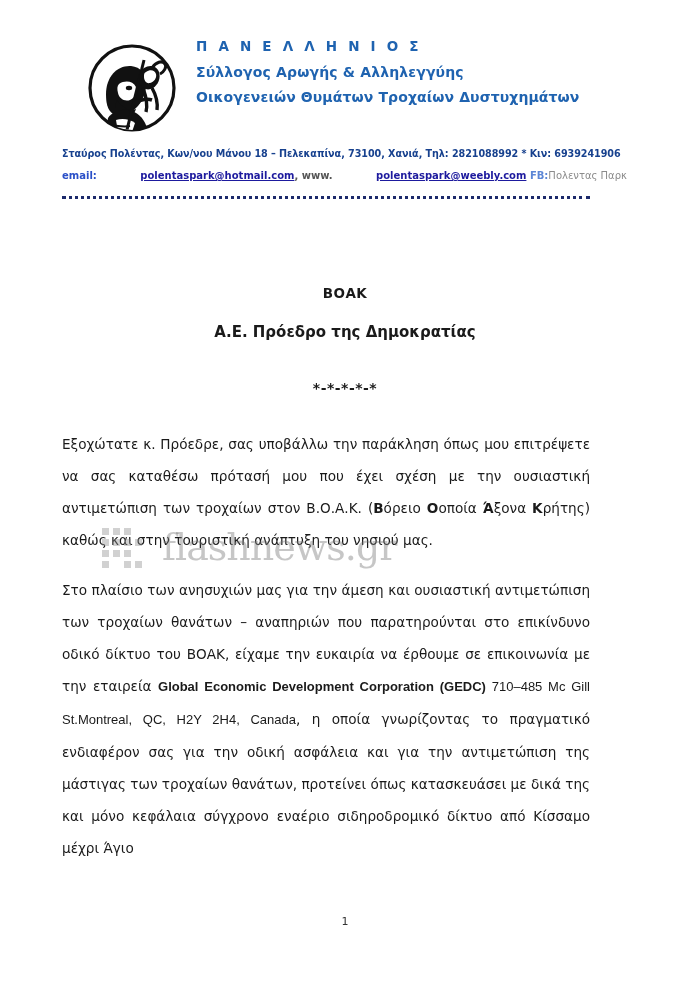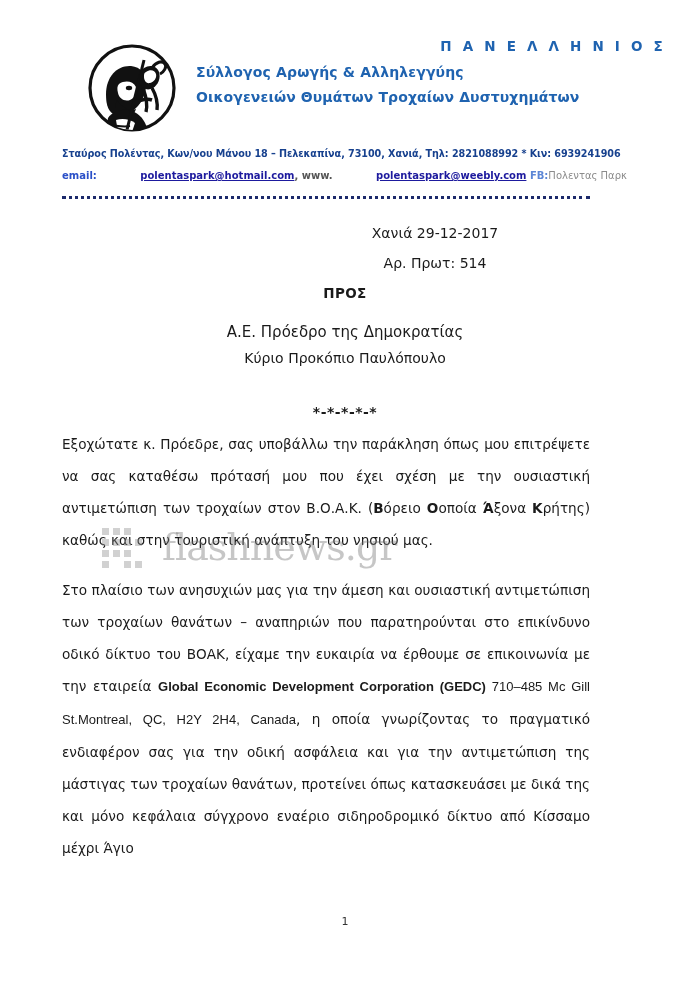--- a/index.html
+++ b/index.html
@@ -46,21 +46,20 @@
   .org-line {
     color: #1F63B0;
     font-family: "DejaVu Sans", sans-serif;
     font-weight: bold;
     line-height: 1.0;
   }
   .org-line-1 {
     font-size: 13.5px;
     letter-spacing: 3.2px;
     margin-bottom: 11px;
-    text-align: right;
   }
   .org-line-2 {
     font-size: 14px;
     letter-spacing: 0.15px;
     margin-bottom: 11px;
   }
   .org-line-3 {
     font-size: 14px;
     letter-spacing: 0.1px;
   }
@@ -141,21 +140,21 @@
   .pros {
     font-family: "DejaVu Sans", sans-serif;
     font-size: 13.5px;
     font-weight: bold;
     letter-spacing: 0.4px;
     line-height: 26px;
   }
   .addr-bold {
     font-family: "DejaVu Sans", sans-serif;
     font-size: 15px;
-    font-weight: normal;
+    font-weight: bold;
     line-height: 28px;
     margin-top: 12px;
   }
   .addr-sub {
     font-family: "DejaVu Sans", sans-serif;
     font-size: 14px;
     font-weight: normal;
     line-height: 24px;
   }
   .stars {
@@ -297,29 +296,24 @@
     <div class="contact-line-2">
       <span class="lbl">email:</span>
       <span class="mail">polentaspark@hotmail.com</span><span class="sep">, www.</span>
       <span class="mail">polentaspark@weebly.com</span>
       <span class="fb">FB:</span><span class="fbname">Πολεντας Παρκ</span>
     </div>
 
     <div class="rule-dotted"></div>
   </div>
 
-  <div class="date-block">
-    <div class="date-line">Χανιά 29-12-2017</div>
-    <div class="date-line">Αρ. Πρωτ: 514</div>
-  </div>
 
   <div class="addressee">
-    <div class="pros">ΠΡΟΣ</div>
+    <div class="pros">ΒΟΑΚ</div>
     <div class="addr-bold">Α.Ε. Πρόεδρο της Δημοκρατίας</div>
-    <div class="addr-sub">Κύριο Προκόπιο  Παυλόπουλο</div>
     <div class="stars">*-*-*-*-*</div>
   </div>
 
   <div class="body-text">
 
     <p class="para"><span>Εξοχώτατε κ. Πρόεδρε, σας υποβάλλω την παράκληση όπως μου επιτρέψετε να σας καταθέσω πρότασή μου που έχει σχέση με την ουσιαστική αντιμετώπιση των τροχαίων στον Β.Ο.Α.Κ. (</span><b>Β</b><span>όρειο </span><b>Ο</b><span>οποία </span><b>Ά</b><span>ξονα </span><b>Κ</b><span>ρήτης) καθώς και στην τουριστική ανάπτυξη του νησιού μας.</span></p>
 
     <p class="para"><span>Στο πλαίσιο των ανησυχιών μας για την άμεση και ουσιαστική αντιμετώπιση των τροχαίων θανάτων – αναπηριών που παρατηρούνται στο επικίνδυνο οδικό δίκτυο του ΒΟΑΚ, είχαμε την ευκαιρία να έρθουμε σε επικοινωνία με την εταιρεία </span><b class="latin-b">Global Economic Development Corporation (GEDC)</b><span class="latin"> 710–485 Mc Gill St.Montreal, QC, H2Y 2H4, Canada</span><span>, η οποία γνωρίζοντας το πραγματικό ενδιαφέρον σας για την οδική ασφάλεια και για την αντιμετώπιση της μάστιγας των τροχαίων θανάτων, προτείνει όπως κατασκευάσει με δικά της και μόνο κεφάλαια σύγχρονο εναέριο σιδηροδρομικό δίκτυο από Κίσσαμο μέχρι Άγιο</span></p>
 
   </div>

